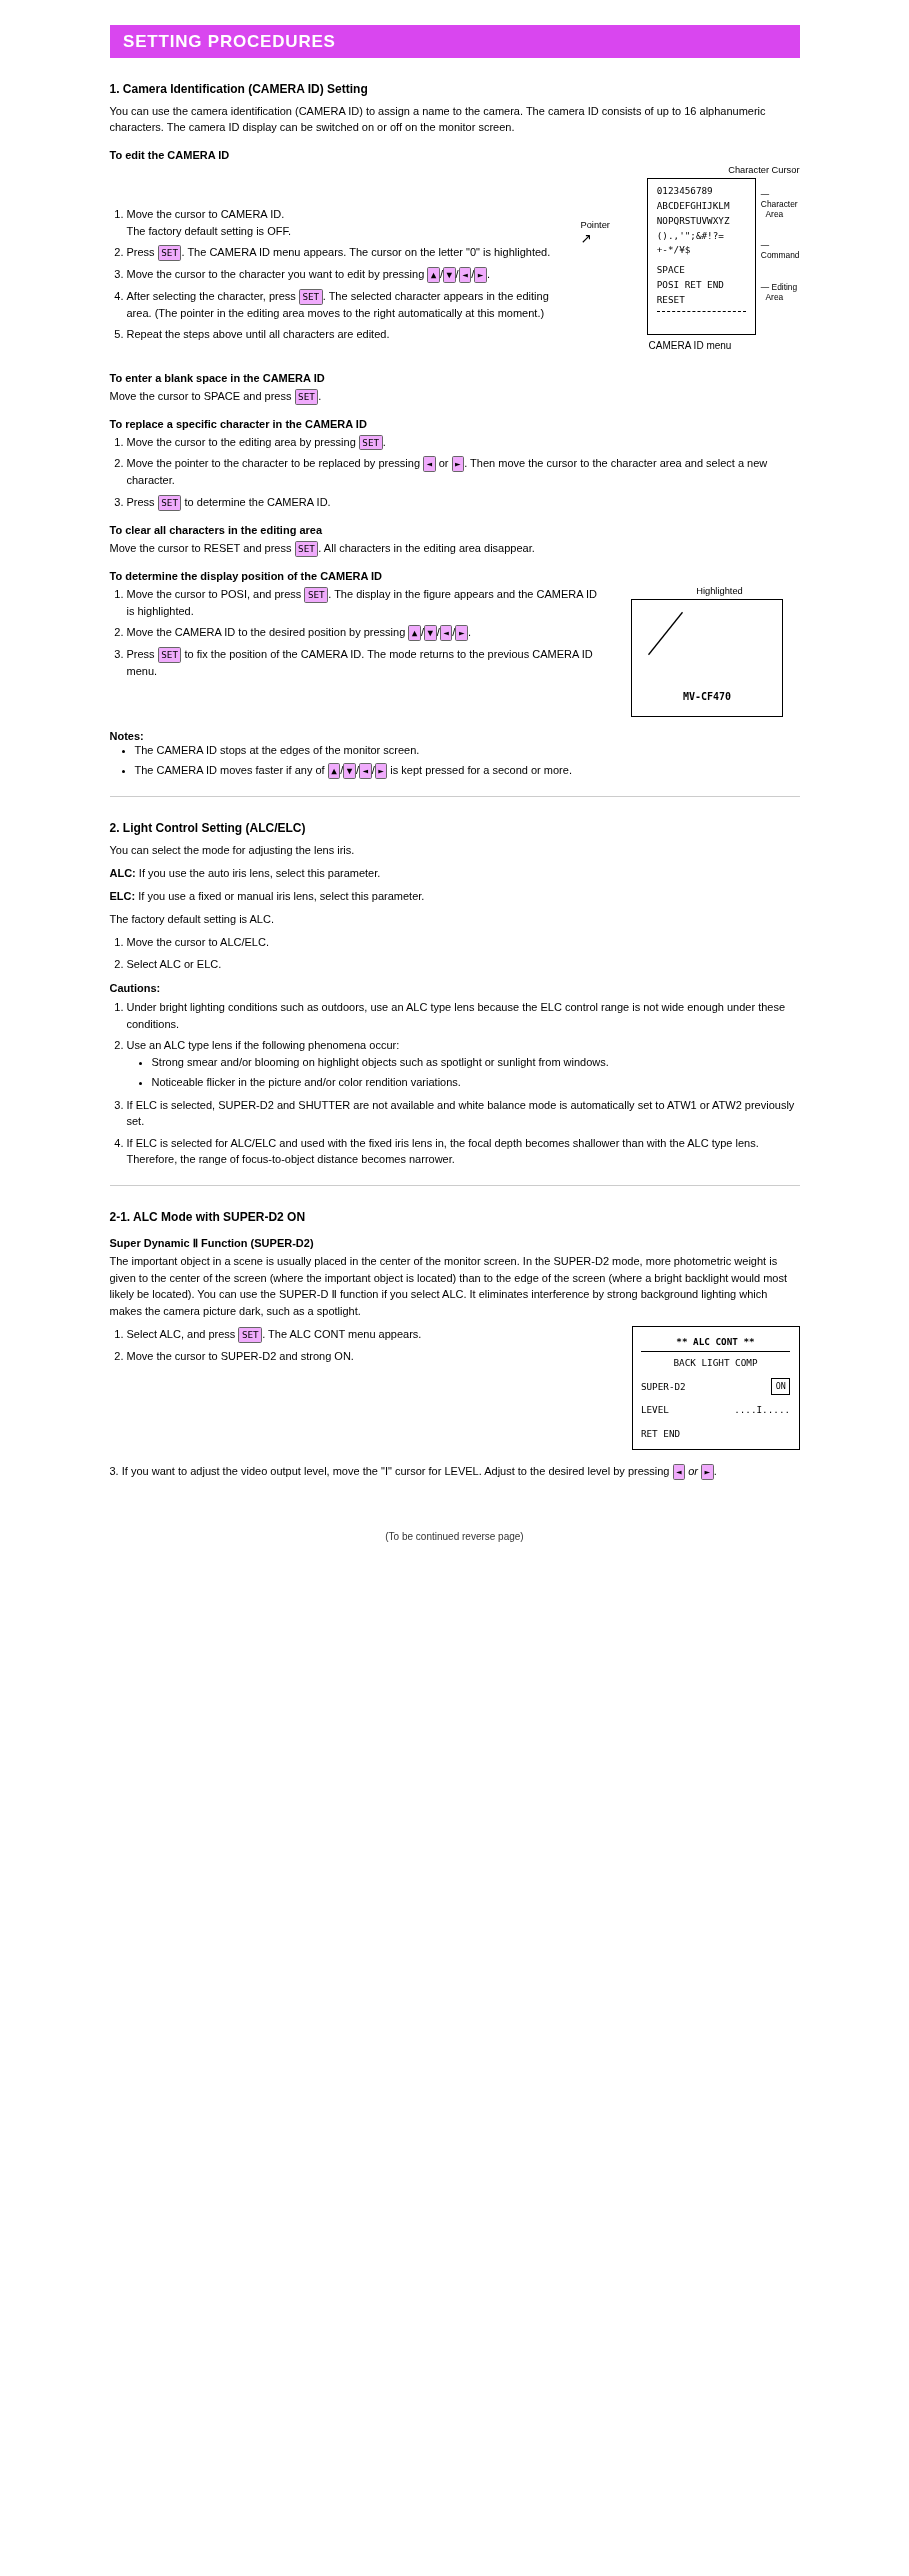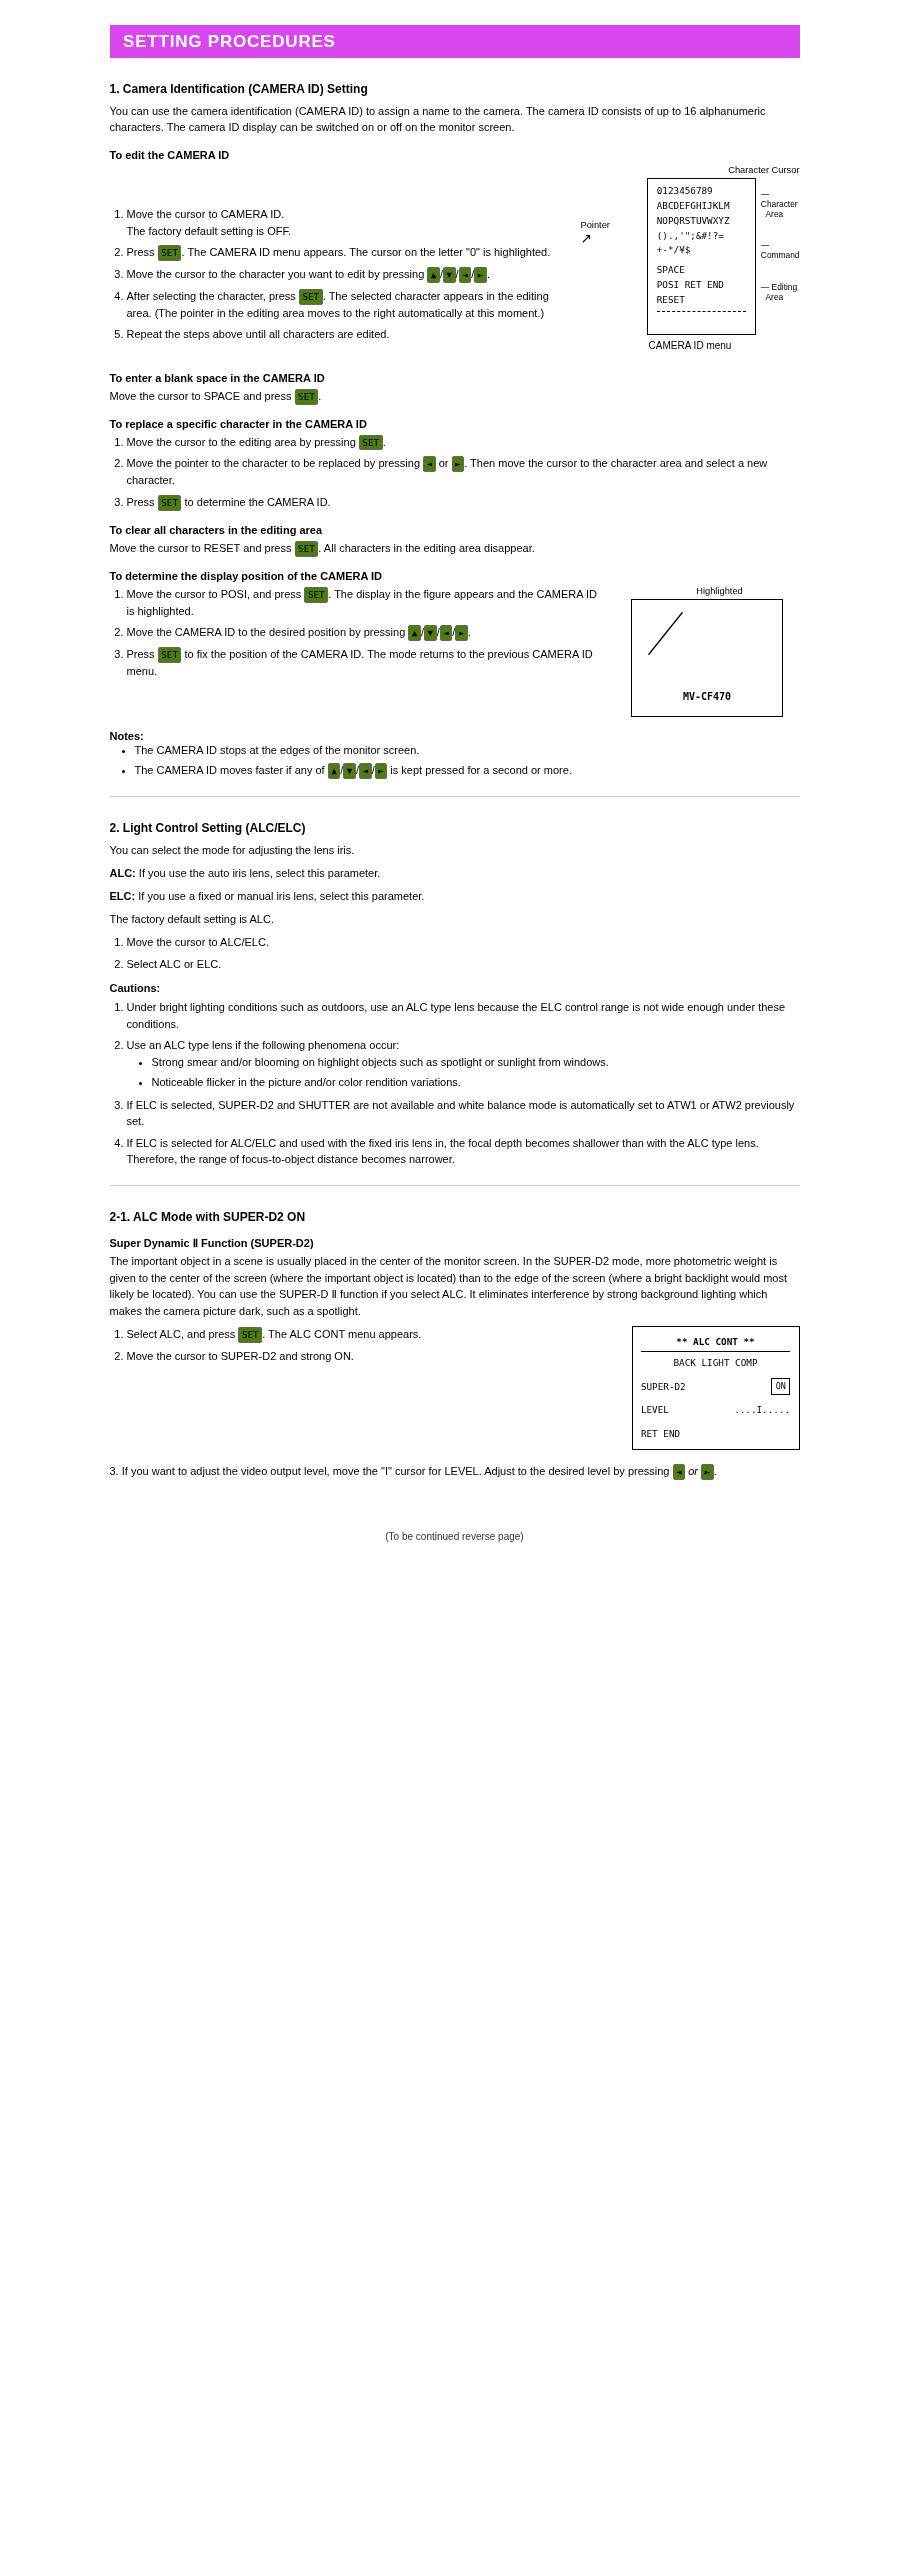--- a/index.html
+++ b/index.html
@@ -71,21 +71,21 @@
     }
     ul.bullet-list li {
       margin-bottom: 3.4px;
       line-height: 1.5;
     }
 
     
     .key {
       display: inline-block;
       border: 0.8px solid #666;
-      background: #4d7c0f;
+      background: #f0abfc;
       padding: 0 2.5px;
       font-size: 9.3px;
       font-family: monospace;
       border-radius: 1.7px;
     }
 
     
     .two-col {
       display: flex;
       gap: 27px;

